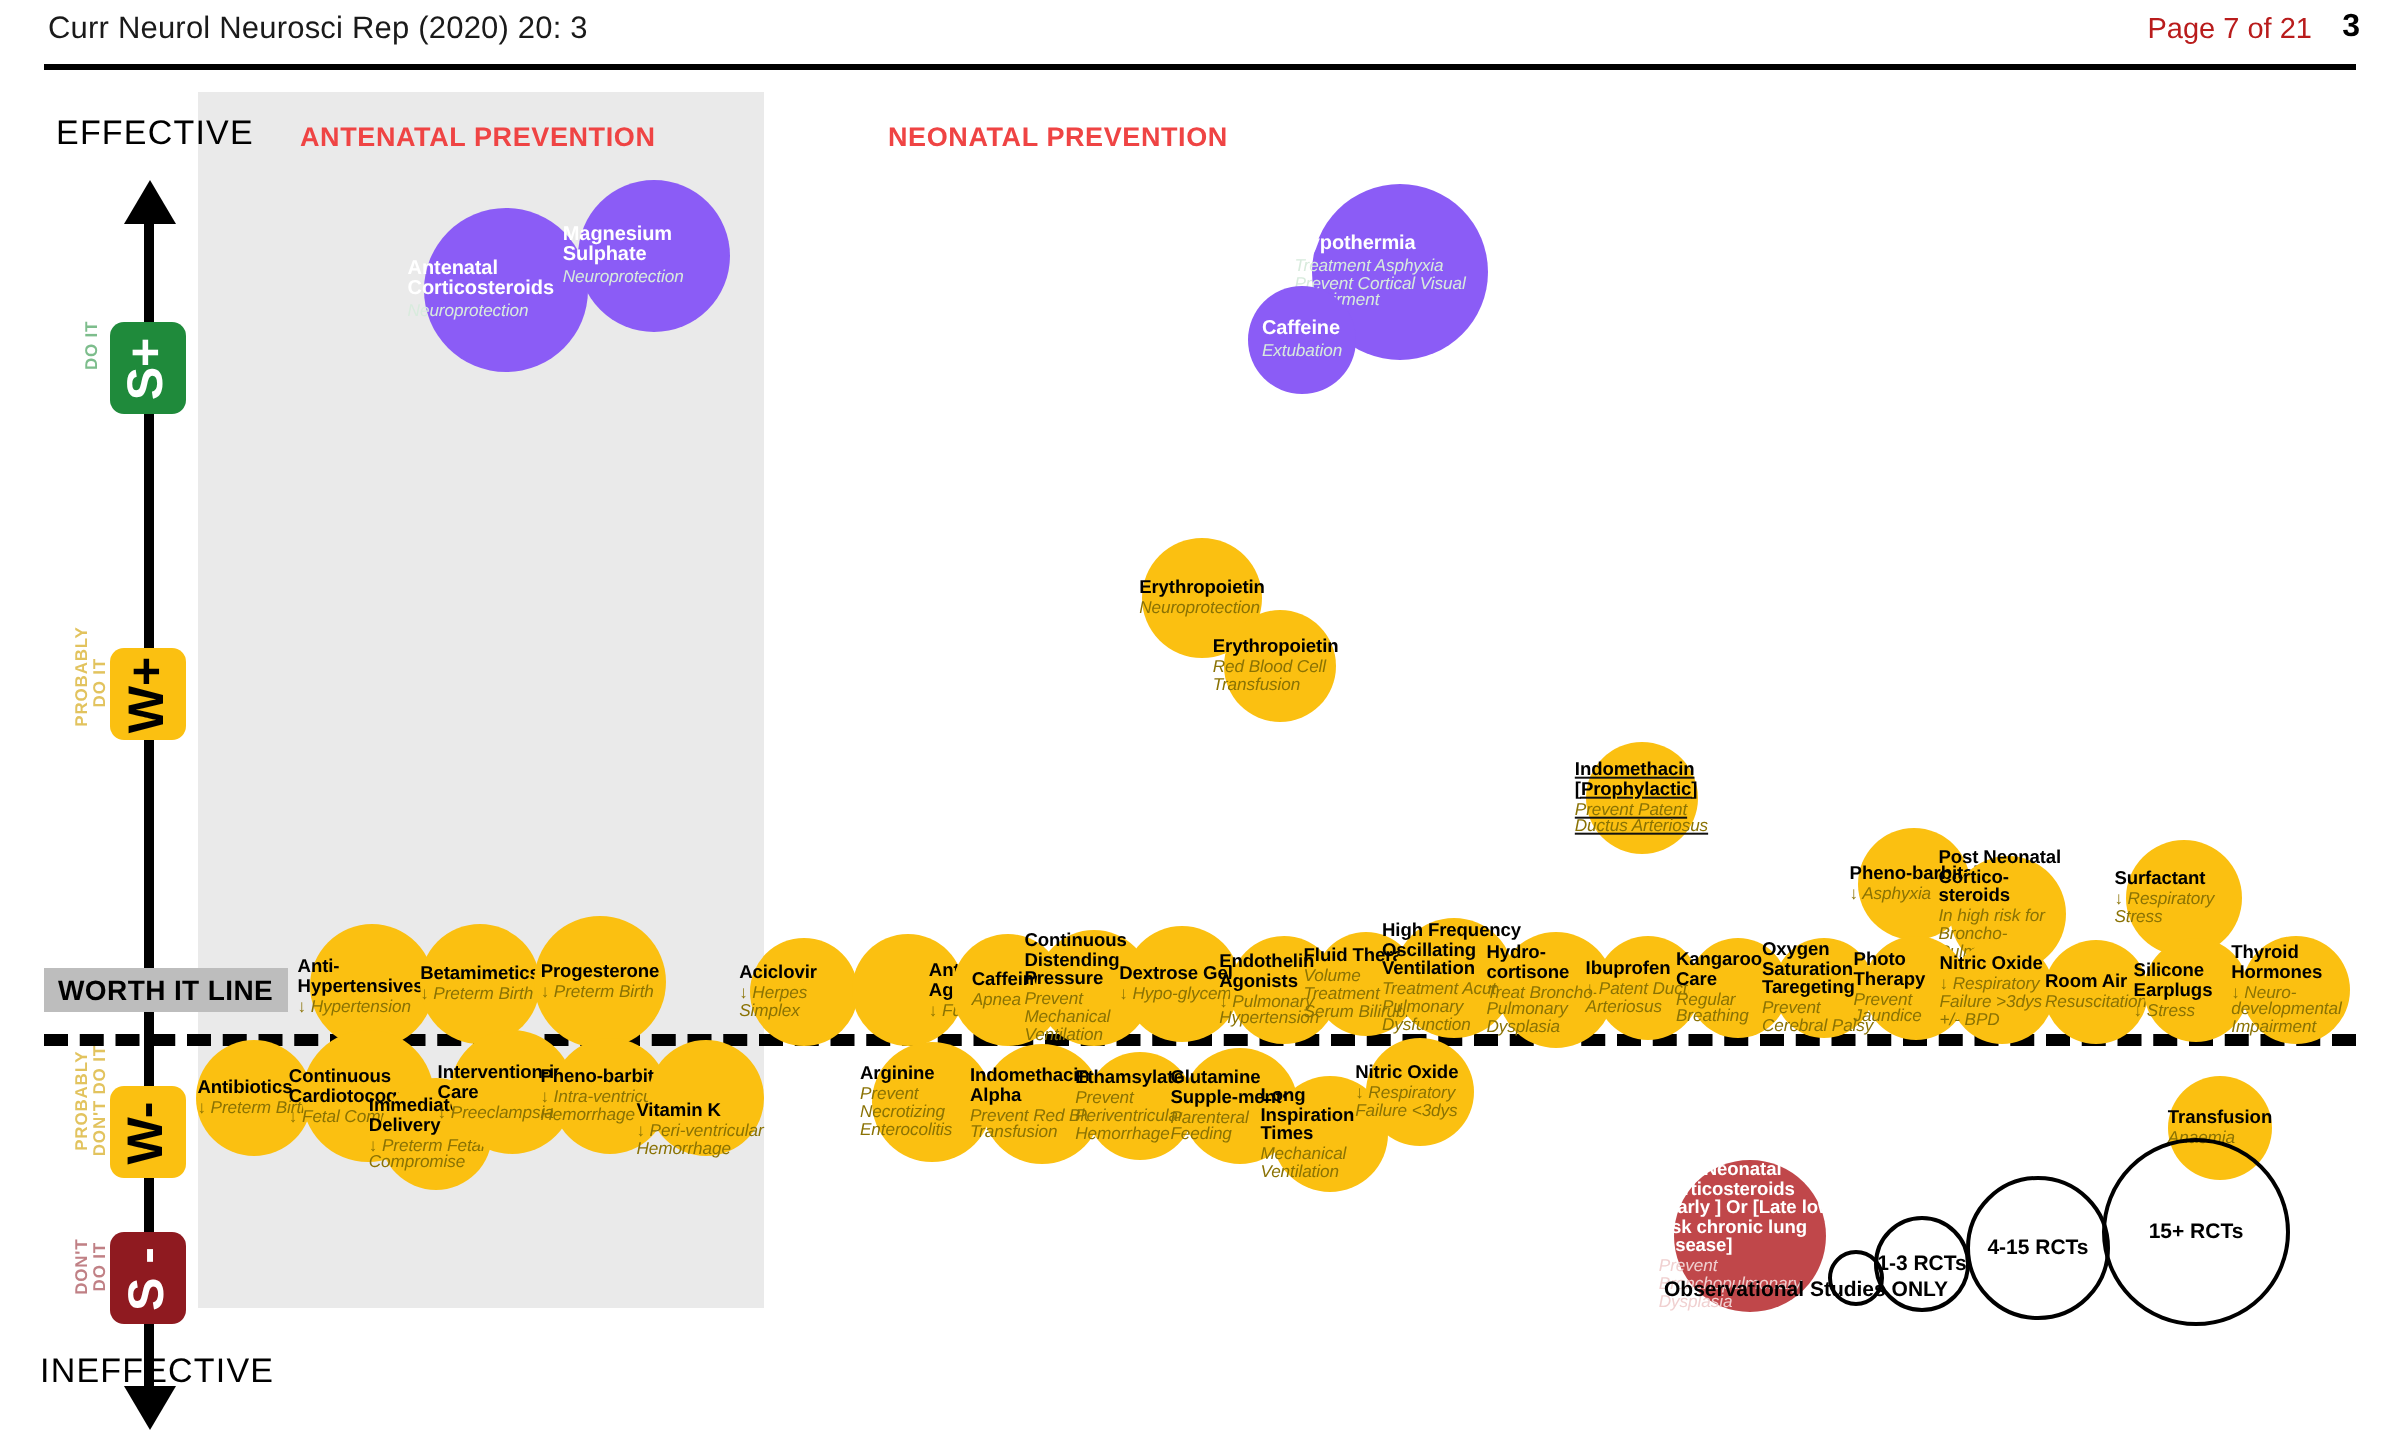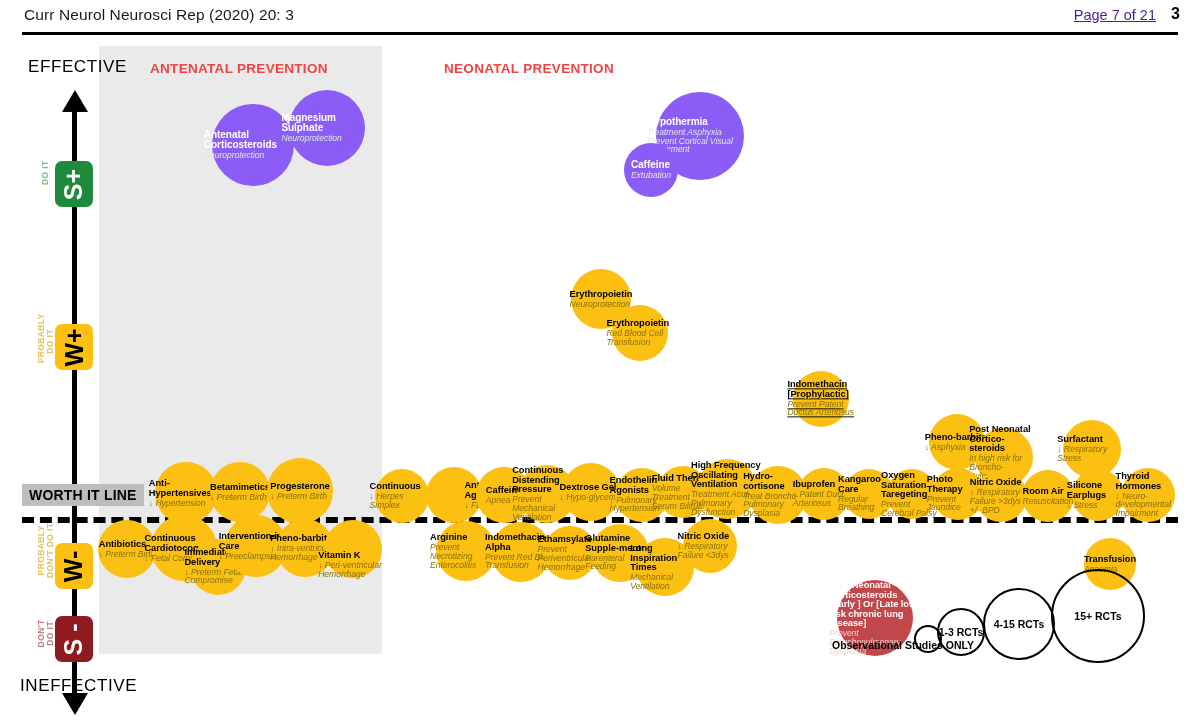--- a/index.html
+++ b/index.html
@@ -18,21 +18,21 @@
   #page-header {
     position:absolute; left:0; top:0; width:1200px; height:34px;
   }
   #header-journal {
     position:absolute; left:24px; top:6px;
     font-size:15.5px; color:#1a1a1a; letter-spacing:.1px;
     white-space:nowrap;
   }
   #header-pagecount {
     position:absolute; right:44px; top:7px;
-    font-size:14.5px; color:#4c1d95; white-space:nowrap;text-decoration:underline;
+    font-size:14.5px; color:#b91c1c; white-space:nowrap;
   }
   #header-pagenum {
     position:absolute; right:20px; top:5px;
     font-size:16px; font-weight:bold; color:#000;
   }
   #header-rule {
     position:absolute; left:22px; top:32px; width:1156px; height:3px;
     background:#000;
   }
 
@@ -295,21 +295,21 @@
         </div>
       </div>
       <div class="bubble yellow" style="left: 324px; top: 484px; width: 58px; height: 58px;">
         <div class="btext" style="max-width: 69.6px; margin-top: 16px;">
           <span class="bname">Vitamin K</span>
           <span class="bsub">↓ Peri-ventricular Hemorrhage</span>
         </div>
       </div>
       <div class="bubble yellow" style="left: 375px; top: 433px; width: 54px; height: 54px;">
         <div class="btext" style="max-width: 64.8px;">
-          <span class="bname">Continuous</span>
+          <span class="bname">Aciclovir</span>
           <span class="bsub">↓ Herpes Simplex</span>
         </div>
       </div>
       <div class="bubble yellow" style="left: 426px; top: 431px; width: 56px; height: 56px;">
         <div class="btext" style="max-width: 67.2px; margin-left: 44px;">
           <span class="bname">Anti-Fungal Agents</span>
           <span class="bsub">↓ Fungal Infection</span>
         </div>
       </div>
       <div class="bubble yellow" style="left: 476px; top: 431px; width: 56px; height: 56px;">

